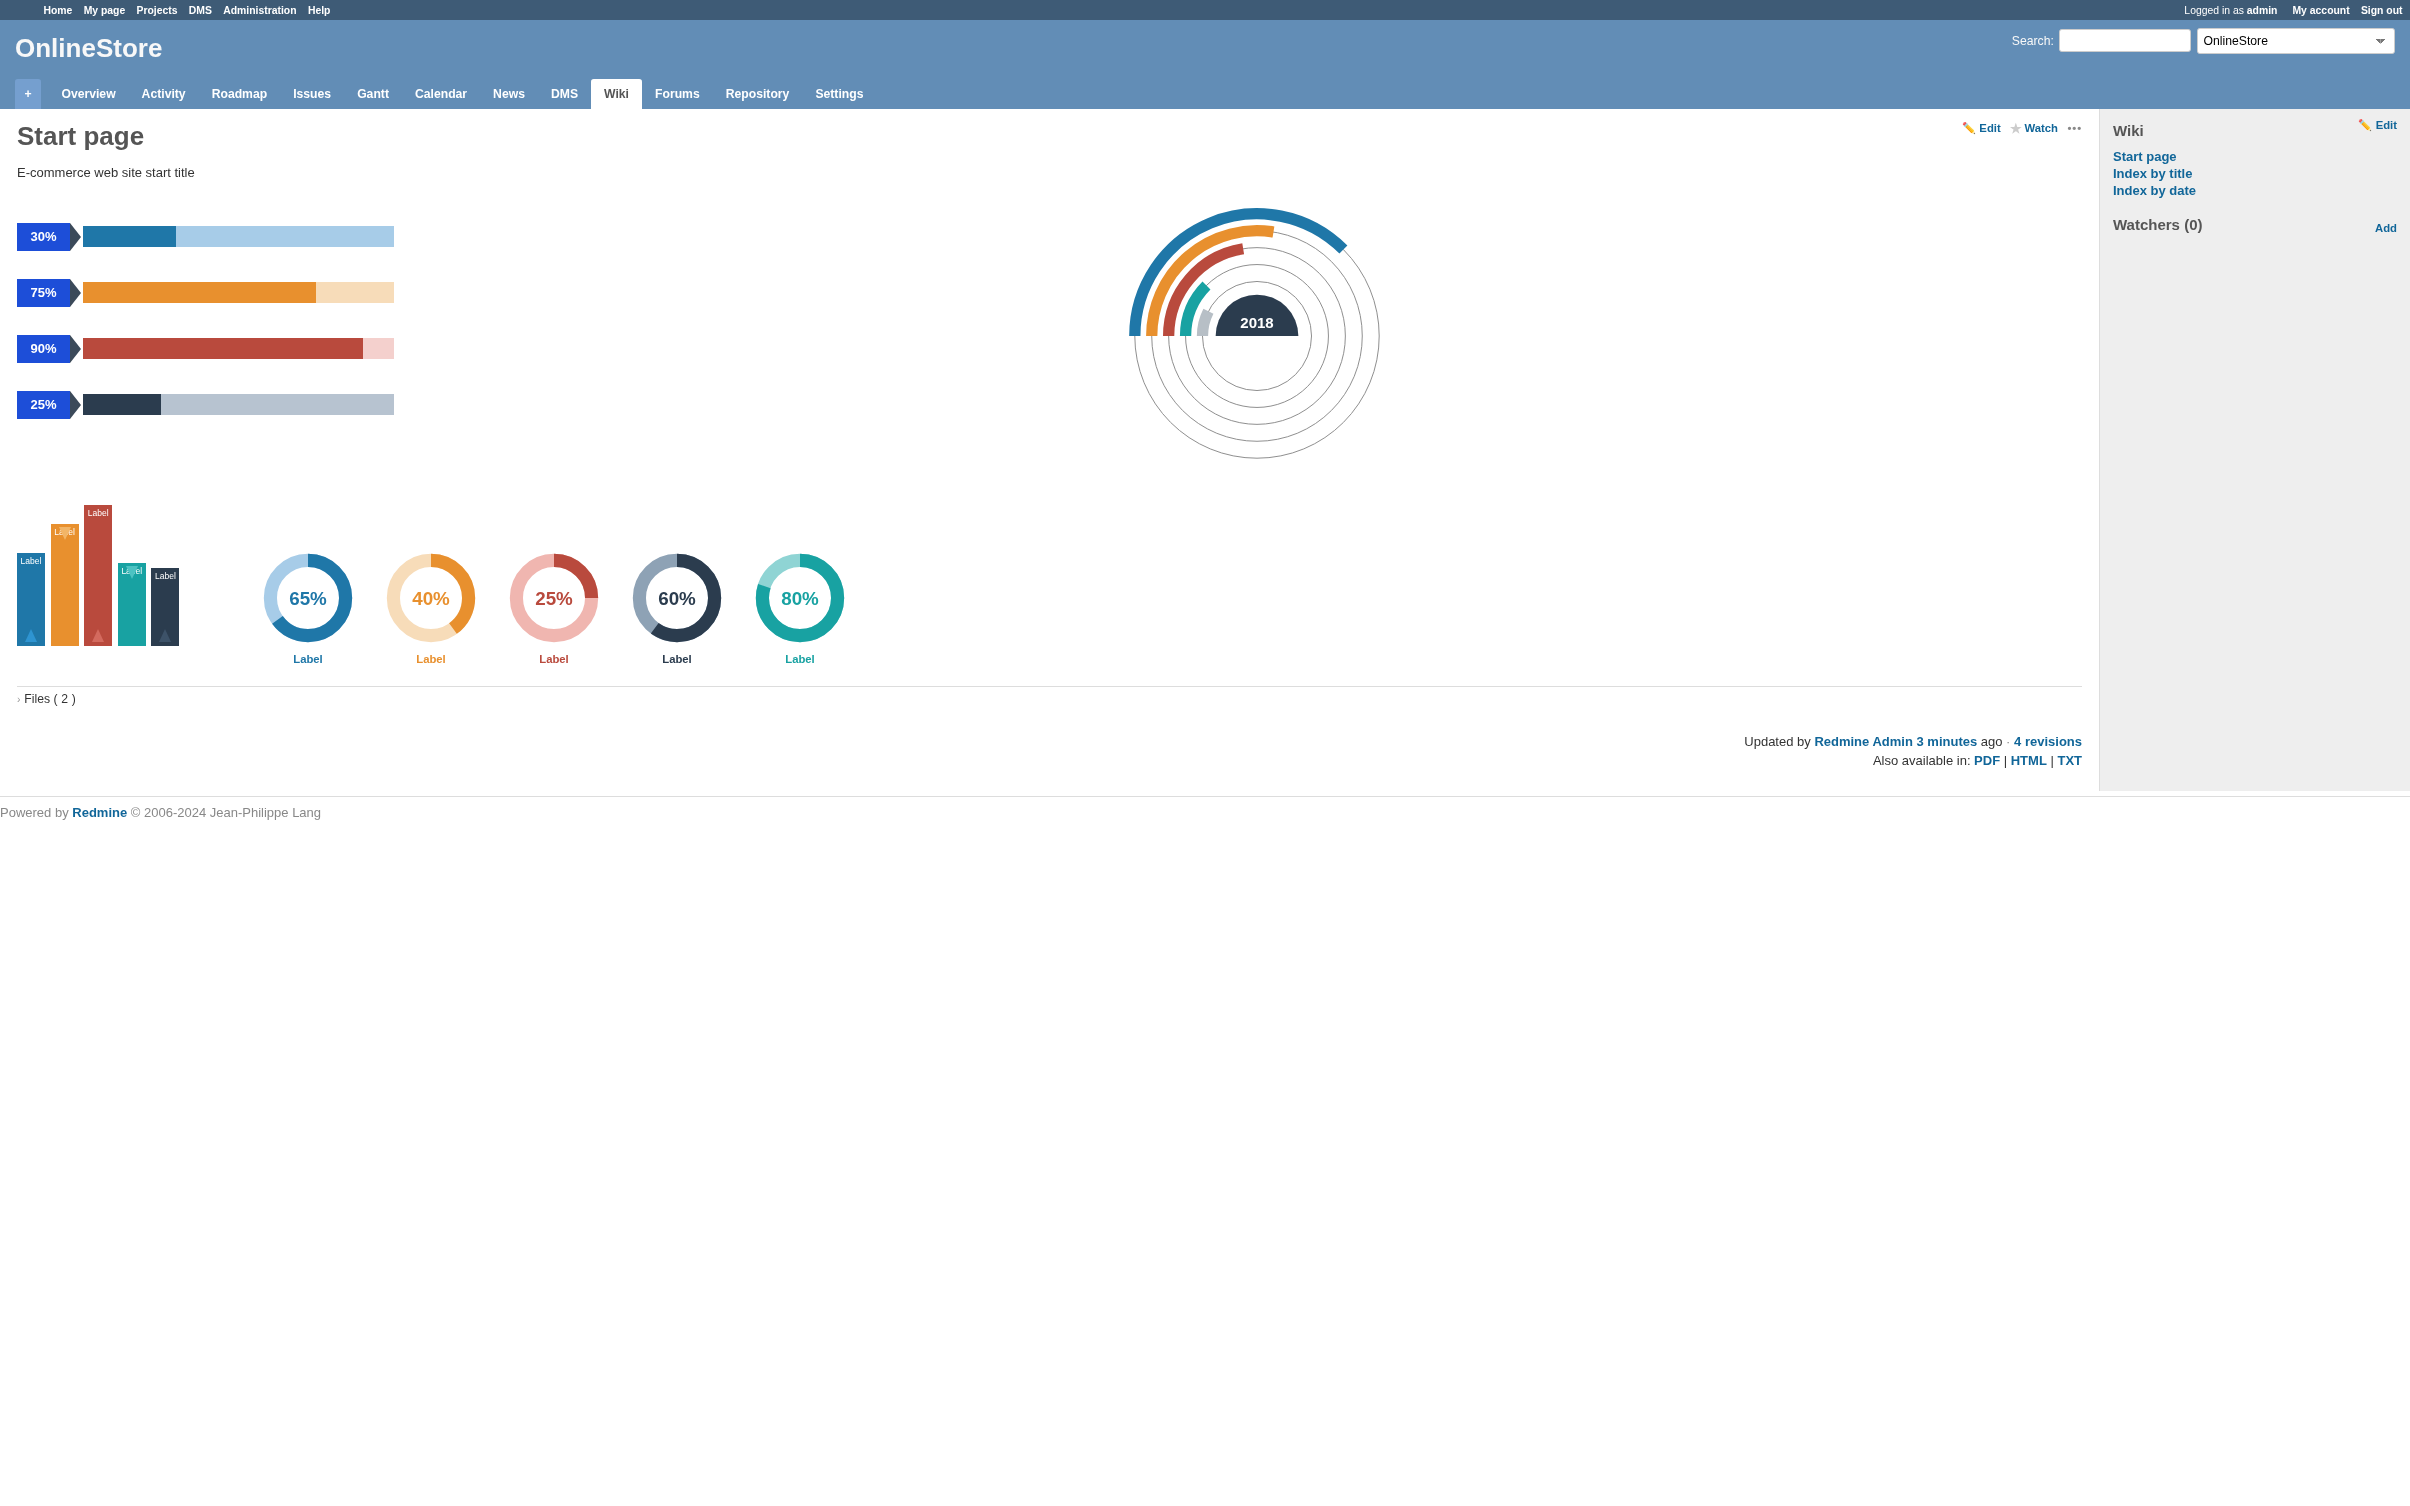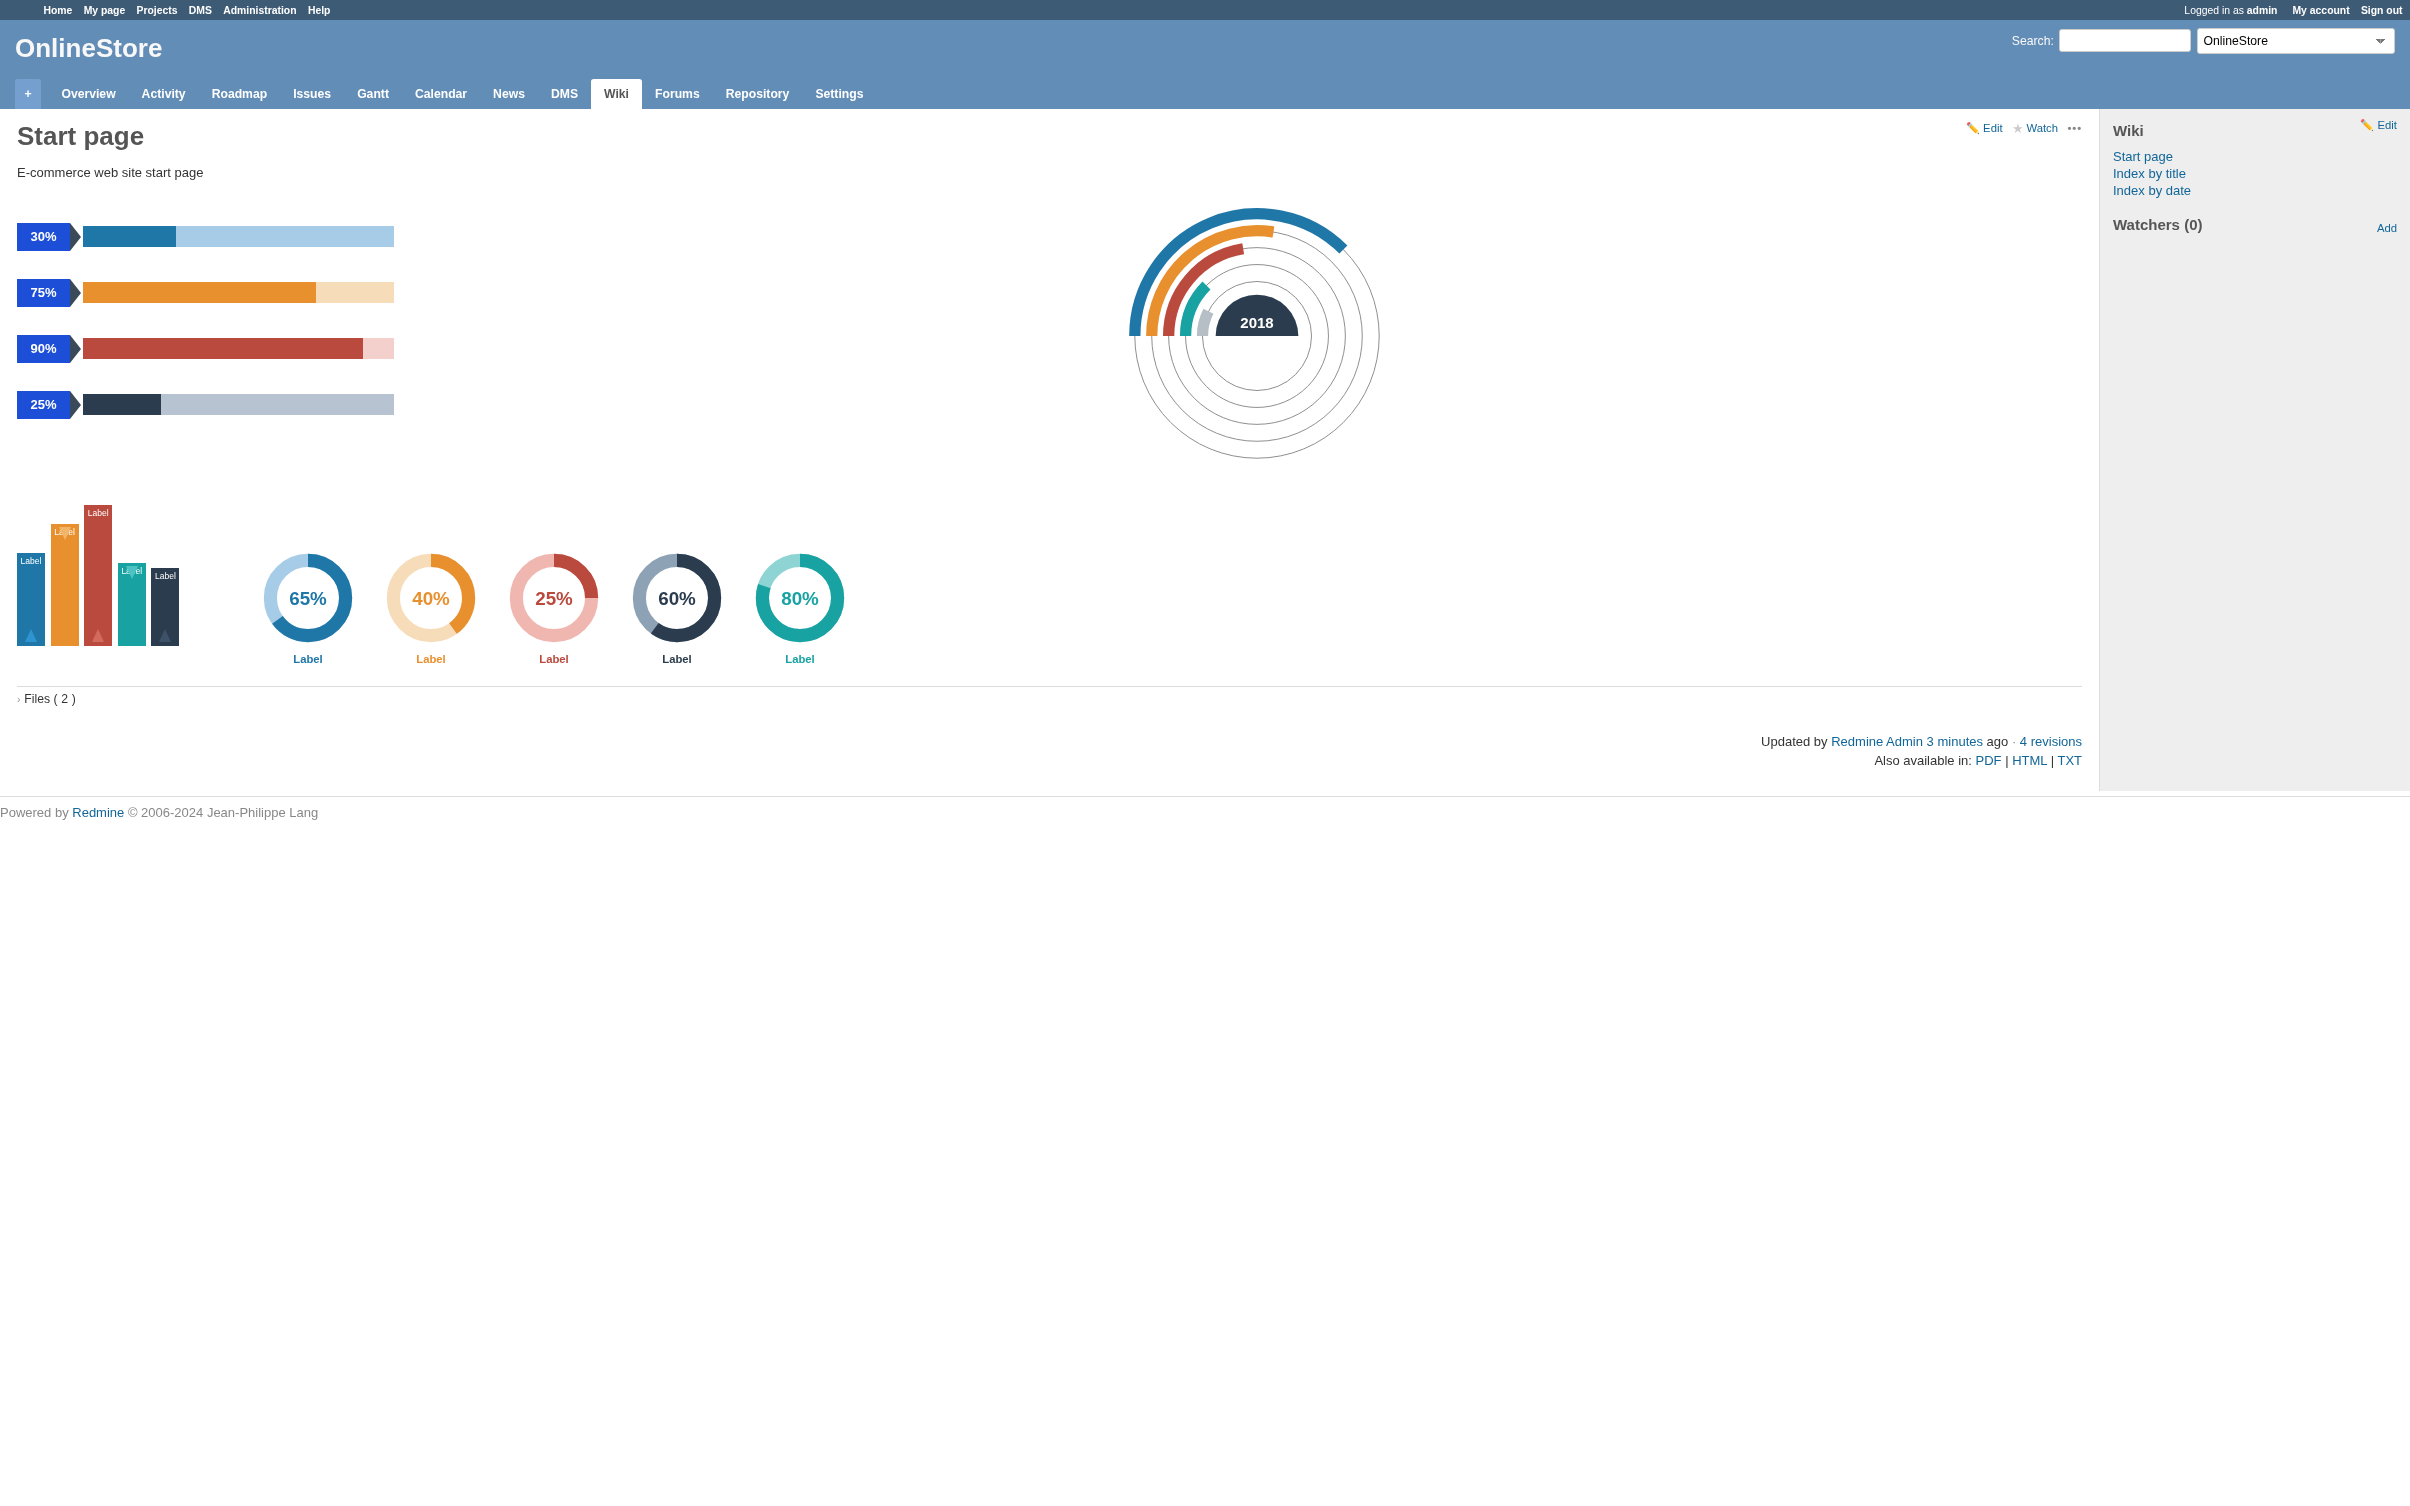--- a/index.html
+++ b/index.html
@@ -1,17 +1,17 @@
 <!DOCTYPE html>
 <html style="font-size:15px"><head>
 <meta charset="utf-8">
 <style>
   * { box-sizing: border-box; margin: 0; padding: 0; }
   body { font-family: Verdana, sans-serif; font-size: 11.3px; color: #333; background: #fff; }
-  a { color: #169; text-decoration: none; }
+  a { color: #169; text-decoration: none; font-weight: bold; }
 
   
   #top-menu { background: #3e5b76; color: #fff; height: 20px; font-size: 10.4px; padding: 1.9px 7.5px; display: flex; justify-content: space-between; align-items: center; }
   #top-menu ul { list-style: none; display: flex; gap: 11.3px; padding-left: 36px; }
   #top-menu a { color: #fff; font-weight: bold; }
   #top-menu .right { display: flex; align-items: center; gap: 11.3px; }
   #loggedas { color: #fff; margin-right: 3.8px; }
   #loggedas a { color: #fff; }
 
   
@@ -176,21 +176,21 @@
         <a href="#">
             <span class="icon-fav-off"></span>
             <span>Watch</span>
           </a>
         <span class="icon-actions">•••</span>
       </div>
       <h1 class="page-title">Start page</h1>
     </div>
 
     <div class="wiki-content">
-      <p>E-commerce web site start page</p>
+      <p>E-commerce web site start title</p>
 
       <div class="chart-row">
 
         <div class="progress-bars" id="progress-bars">
             <div class="pb-row">
               <div class="pb-label">30%</div>
               <div class="pb-track" style="background: rgb(167, 204, 232);">
                 <div class="pb-fill" style="width: 30%; background: rgb(31, 119, 168);"></div>
               </div>
             </div>

